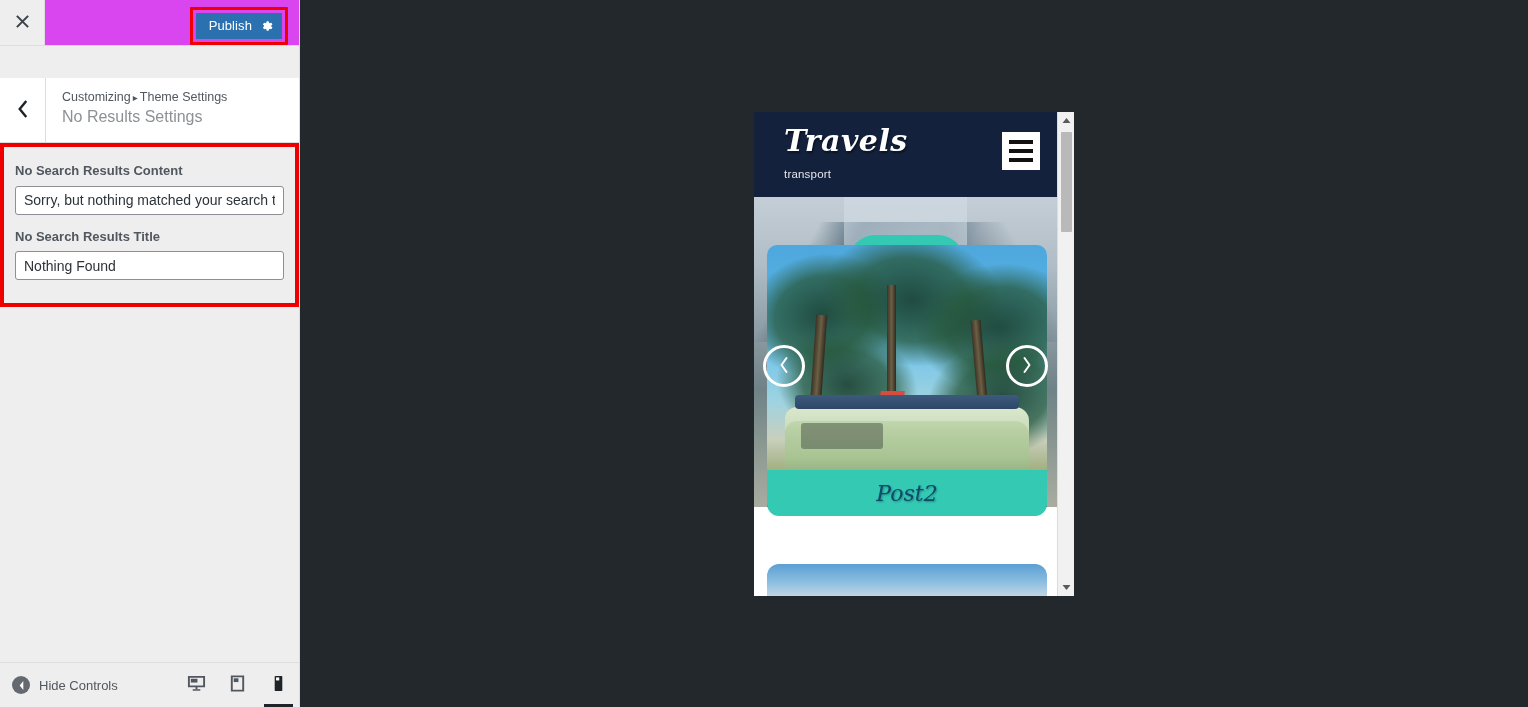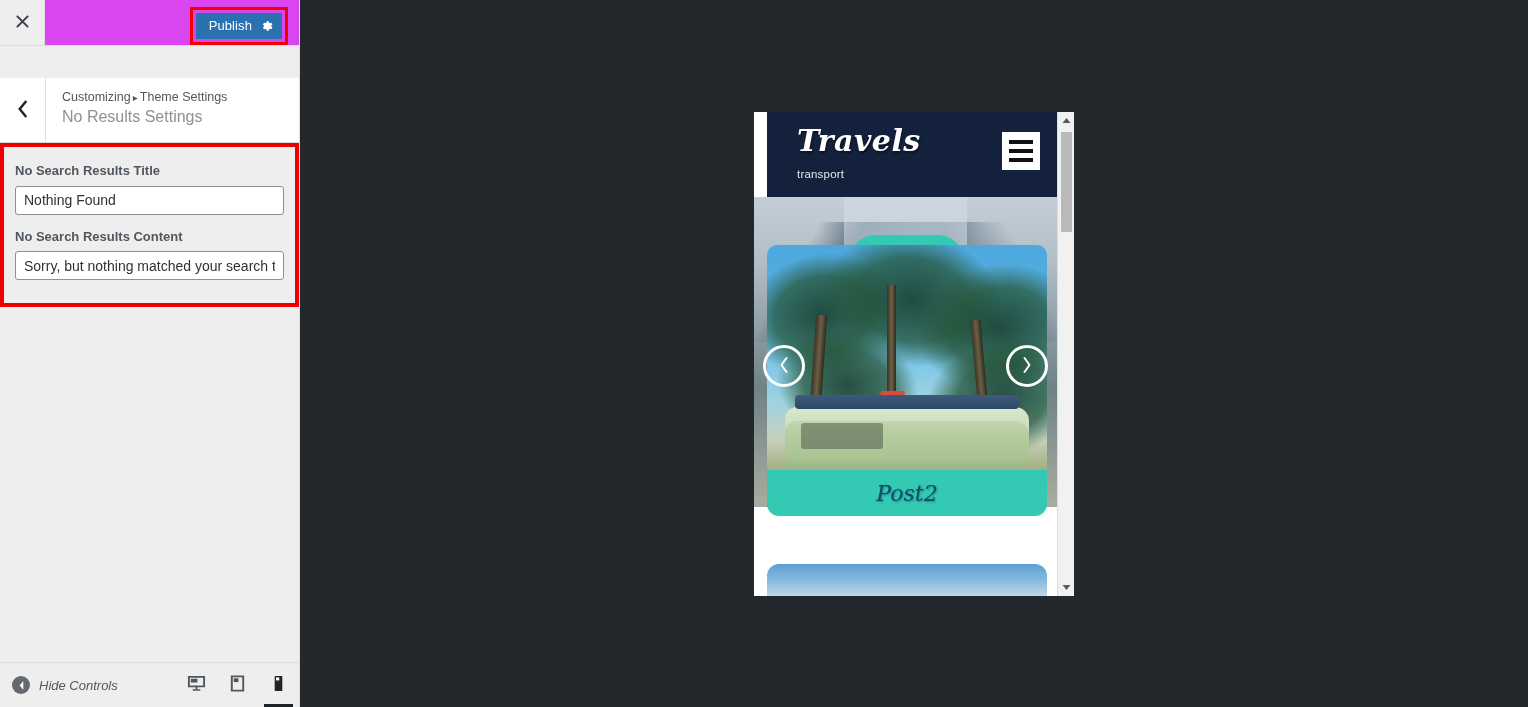--- a/index.html
+++ b/index.html
@@ -146,21 +146,21 @@
     background: none; border: none;
     font-family: "Liberation Sans", sans-serif;
   }
   .hide-controls .collapse-icon {
     width: 18px; height: 18px; border-radius: 50%;
     background: #646970;
     display: flex; align-items: center; justify-content: center;
     margin-right: 9px;
   }
   .hide-controls .collapse-icon svg { width: 9px; height: 11px; fill: #ffffff; }
-  .hide-controls-label { font-size: 13px; color: #50575e; font-style: italic; }
+  .hide-controls-label { font-size: 13px; color: #50575e; }
 
   .devices { margin-left: auto; display: flex; height: 45px; }
   .device-btn {
     position: relative;
     width: 41px; height: 45px;
     background: none; border: none;
     display: flex; align-items: center; justify-content: center;
     cursor: pointer;
     color: #50575e;
   }
@@ -191,21 +191,20 @@
     background: #ffffff;
     overflow: hidden;
   }
 
   
   .site-header {
     position: relative;
     height: 85px;
     background: #13213c;
     padding: 14px 18px 4px 30px;
-    margin-left: 13px;
   }
   .site-brand {
     font-family: "DejaVu Serif", serif;
     font-style: italic;
     font-weight: bold;
     font-size: 30px;
     color: #ffffff;
     line-height: 1;
     text-shadow: 1px 2px 2px rgba(0,0,0,.45);
     letter-spacing: .5px;
@@ -427,27 +426,27 @@
         <div class="cz-breadcrumb">
           <span>Customizing</span><span class="sep">▸</span><span>Theme Settings</span>
         </div>
         <div class="cz-title">No Results Settings</div>
       </div>
     </div>
 
     <div class="cz-controls-highlight">
 
       <div class="cz-control">
+        <label class="cz-label">No Search Results Content</label>
+        <input class="cz-input" type="text" value="Sorry, but nothing matched your search t" style="">
+      </div>
+
+      <div class="cz-control">
         <label class="cz-label">No Search Results Title</label>
         <input class="cz-input" type="text" value="Nothing Found" style="">
-      </div>
-
-      <div class="cz-control">
-        <label class="cz-label">No Search Results Content</label>
-        <input class="cz-input" type="text" value="Sorry, but nothing matched your search t" style="">
       </div>
 
     </div>
 
     <div class="cz-body-fill"></div>
 
     <div class="cz-footer">
       <button class="hide-controls">
         <span class="collapse-icon">
           <svg viewBox="0 0 10 12" aria-hidden="true">

